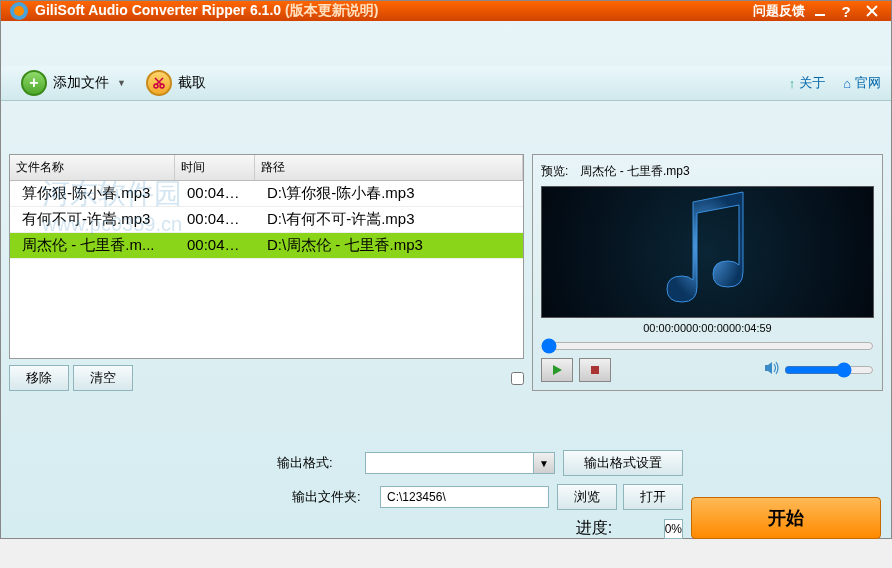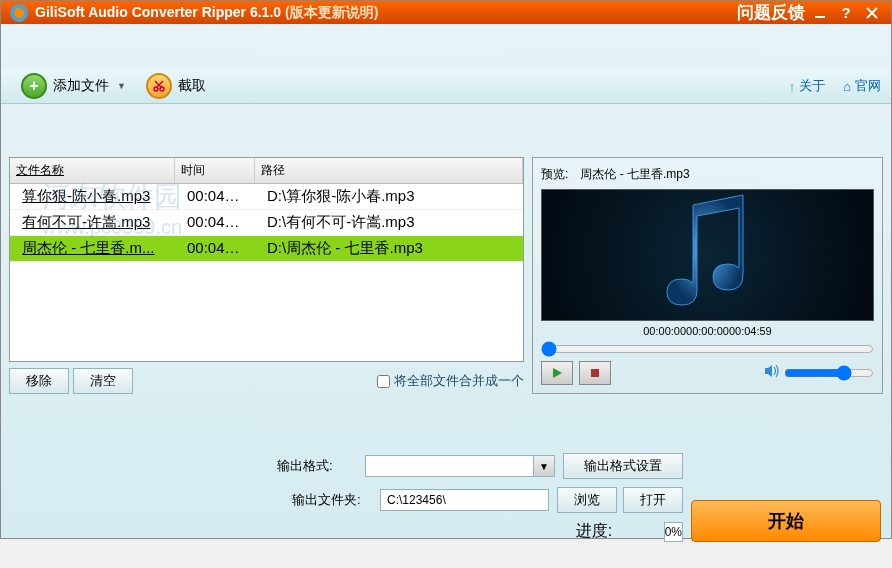--- a/index.html
+++ b/index.html
@@ -3,37 +3,37 @@
 <meta charset="utf-8">
 <style>
 * { margin: 0; padding: 0; box-sizing: border-box; font-family: "Microsoft YaHei", SimSun, Arial, sans-serif; }
 body { width: 892px; height: 568px; background: #f0f0f0; overflow: hidden; }
 
 .window { width: 892px; height: 539px; border: 1px solid #888; background: linear-gradient(to bottom, #e8f4f7, #d5ecf0); display: flex; flex-direction: column; gap: 45px; }
 
 .titlebar { height: 32px; background: linear-gradient(to bottom, #ff6600, #d14400); display: flex; align-items: center; padding: 0 8px; color: #fff; font-size: 14px; font-weight: bold; }
 .titlebar .icon-app { width: 20px; height: 20px; margin-right: 6px; }
 .titlebar .title { flex: 1; }
-.titlebar .links { display: flex; align-items: center; gap: 8px; font-size: 17px; }
+.titlebar .links { display: flex; align-items: center; gap: 8px; font-size: 13px; }
 .titlebar .sys-btn { width: 22px; height: 18px; display: flex; align-items: center; justify-content: center; cursor: pointer; color: #fff; margin-left: 4px; }
 
 .toolbar { height: 42px; background: linear-gradient(to bottom, #eaf7fa, #d0e9ed); display: flex; align-items: center; padding: 0 10px; border-bottom: 1px solid #a8c8cc; }
 .toolbar .tool-btn { display: flex; align-items: center; gap: 6px; padding: 4px 10px; font-size: 14px; cursor: pointer; }
 .toolbar .tool-btn .ico { width: 26px; height: 26px; border-radius: 50%; background: linear-gradient(to bottom, #8ed96a, #4ea82a); display: flex; align-items: center; justify-content: center; color: #fff; font-weight: bold; font-size: 16px; border: 2px solid #3a8a1a; }
 .toolbar .drop { margin-left: 2px; font-size: 9px; color: #555; }
 .toolbar .right-links { margin-left: auto; display: flex; gap: 18px; font-size: 13px; color: #0066aa; }
 .toolbar .right-links .lnk { display: flex; align-items: center; gap: 4px; cursor: pointer; }
 
 .main { flex: 1; display: flex; padding: 8px; gap: 8px; }
 
 .file-panel { width: 515px; display: flex; flex-direction: column; }
 .file-list { flex: 1; border: 1px solid #999; background: #fff; display: flex; flex-direction: column; }
 .file-header { display: flex; background: linear-gradient(to bottom, #f8f8f8, #e4e4e4); border-bottom: 1px solid #bbb; font-size: 12px; }
 .file-header .col { padding: 4px 6px; border-right: 1px solid #ccc; }
-.col-name { width: 165px; text-decoration: underline; }
+.col-name { width: 165px; }
 .col-time { width: 80px; }
 .col-path { flex: 1; }
 .file-rows { flex: 1; }
 .file-row { display: flex; font-size: 15px; border-bottom: 1px solid #eee; }
 .file-row.selected { background: #8ad419; }
 .file-row .cell { padding: 3px 12px; white-space: nowrap; overflow: hidden; text-overflow: ellipsis; }
 
 .file-buttons { display: flex; align-items: center; gap: 4px; margin-top: 6px; font-size: 13px; }
 .small-btn { padding: 3px 16px; background: linear-gradient(to bottom, #f7fbfc, #d8e8ec); border: 1px solid #8fb5bc; cursor: pointer; font-size: 13px; }
 .merge-check { margin-left: auto; display: flex; align-items: center; gap: 4px; color: #1a4a66; font-size: 13px; }
@@ -159,21 +159,20 @@
               <div class="cell col-time">00:04:59</div>
               <div class="cell col-path">D:\周杰伦 - 七里香.mp3</div>
             </div>
           </div>
       </div>
       <div class="file-buttons">
         <button class="small-btn">移除</button>
         <button class="small-btn">清空</button>
         <label class="merge-check">
           <input type="checkbox" style="">
-          <span>将全部文件合并成一个</span>
         </label>
       </div>
     </div>
 
     <div class="preview-panel">
       <div class="preview-head">
         <span>预览:</span>
         <span>周杰伦 - 七里香.mp3</span>
       </div>
       <div class="preview-video">

